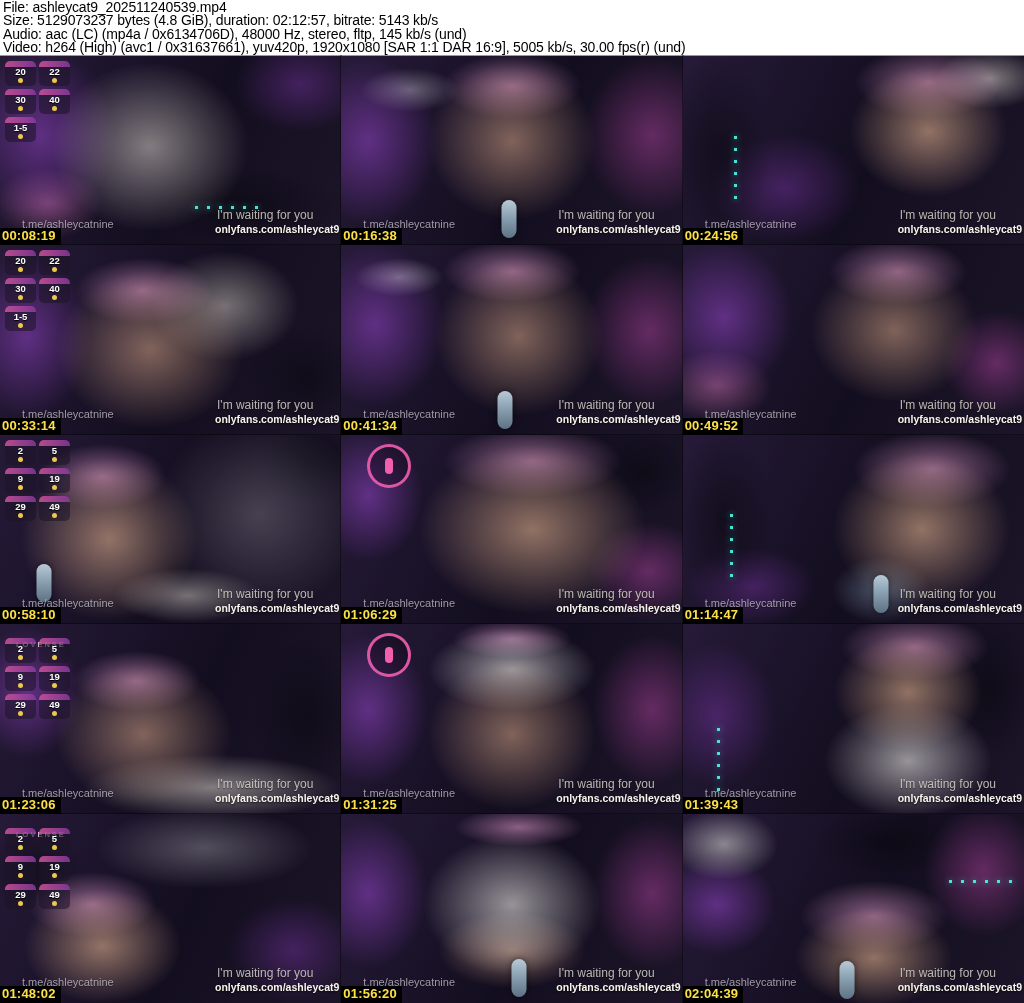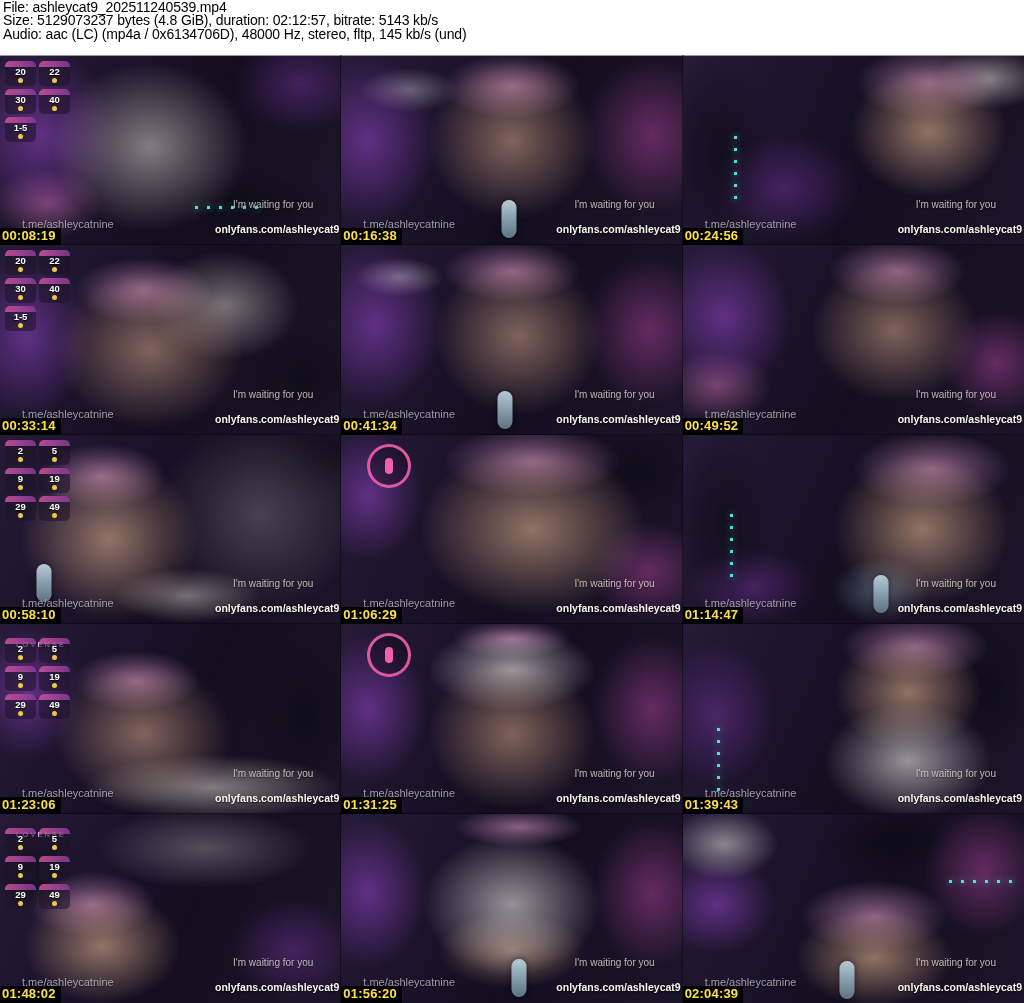--- a/index.html
+++ b/index.html
@@ -15,21 +15,21 @@
     grid-template-rows:repeat(5,1fr);}
   .tile{position:relative;overflow:hidden;outline:1px solid rgba(0,0,0,0.4);
     background:#140f20;}
 
   .timestamp{position:absolute;left:0;bottom:0;background:#000;color:#fde047;
     font-size:13px;font-weight:bold;line-height:16px;padding:0 5px 1px 2px;
     letter-spacing:0.2px;z-index:5;}
 
   .wm-tg{position:absolute;left:22px;bottom:15px;font-size:11px;
     color:rgba(212,206,218,0.72);text-shadow:0 1px 1px rgba(0,0,0,0.45);z-index:4;}
-  .wm-wait{position:absolute;right:28px;bottom:35px;font-size:10px;
+  .wm-wait{position:absolute;right:28px;bottom:23px;font-size:12px;
     color:rgba(226,221,212,0.8);text-shadow:0 1px 1px rgba(0,0,0,0.5);z-index:4;}
   .wm-of{position:absolute;right:2px;bottom:10px;font-size:10.5px;font-weight:bold;
     color:#f8f4ec;text-shadow:0 1px 2px rgba(0,0,0,0.75);z-index:4;}
 
   
   .lovense-label{position:absolute;top:3px;left:16px;font-size:7.5px;font-weight:bold;
     letter-spacing:2px;color:rgba(246,205,232,0.85);z-index:3;margin-top:13px;}
   .badges{position:absolute;top:5px;left:5px;display:grid;
     grid-template-columns:repeat(2,31px);gap:3px;z-index:3;}
   .badges.with-label{top:14px;}
@@ -57,20 +57,21 @@
   .led.v{width:3px;height:64px;
     background:repeating-linear-gradient(180deg,rgba(80,235,222,0.95) 0 3px,rgba(0,0,0,0) 3px 12px);}
 </style>
 </head>
 <body>
 
 <div class="header">
   <span class="header-line">File: ashleycat9_202511240539.mp4</span>
   <span class="header-line">Size: 5129073237 bytes (4.8 GiB), duration: 02:12:57, bitrate: 5143 kb/s</span>
   <span class="header-line">Audio: aac (LC) (mp4a / 0x6134706D), 48000 Hz, stereo, fltp, 145 kb/s (und)</span>
+  <span class="header-line">Video: h264 (High) (avc1 / 0x31637661), yuv420p, 1920x1080 [SAR 1:1 DAR 16:9], 5005 kb/s, 30.00 fps(r) (und)</span>
 </div>
 
 <div class="grid">
   <div class="tile" style="background: radial-gradient(150% 130% at 50% 45%, rgba(0, 0, 0, 0) 52%, rgba(6, 4, 12, 0.6) 100%), radial-gradient(40% 62% at 44% 48%, rgba(238, 230, 218, 0.5), rgba(0, 0, 0, 0) 72%), radial-gradient(30% 65% at 12% 42%, rgba(158, 72, 214, 0.5), rgba(0, 0, 0, 0) 72%), radial-gradient(22% 26% at 14% 78%, rgba(236, 130, 196, 0.42), rgba(0, 0, 0, 0) 72%), radial-gradient(26% 35% at 88% 15%, rgba(140, 60, 190, 0.38), rgba(0, 0, 0, 0) 72%), radial-gradient(40% 30% at 72% 80%, rgba(8, 8, 14, 0.55), rgba(0, 0, 0, 0) 72%), linear-gradient(115deg, rgb(38, 26, 56) 0%, rgb(19, 14, 31) 55%, rgb(28, 21, 41) 100%);">
     <span class="wm-tg">t.me/ashleycatnine</span>
     <span class="wm-wait">I'm waiting for you</span>
     <span class="wm-of">onlyfans.com/ashleycat9</span>
     <span class="timestamp">00:08:19</span>
   <div class="badges">
         <div class="badge">

